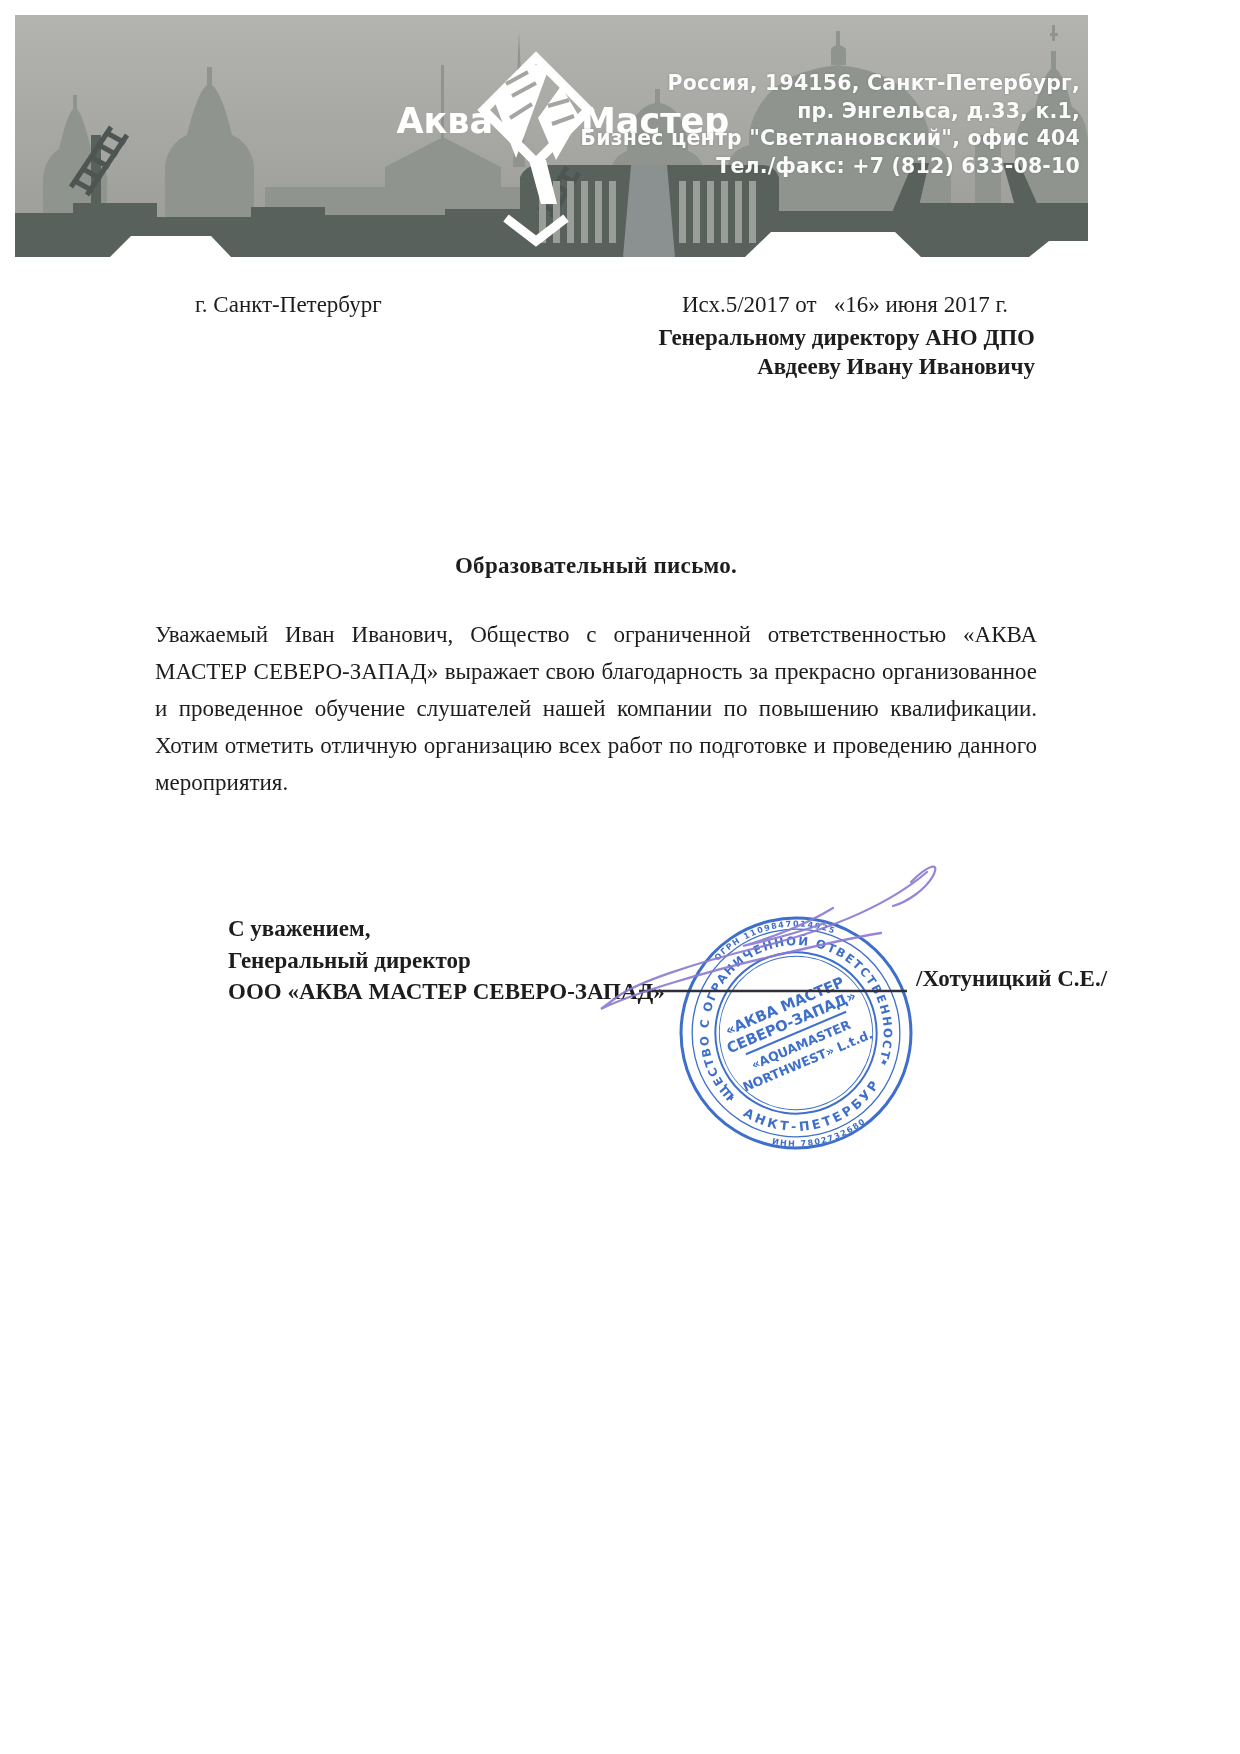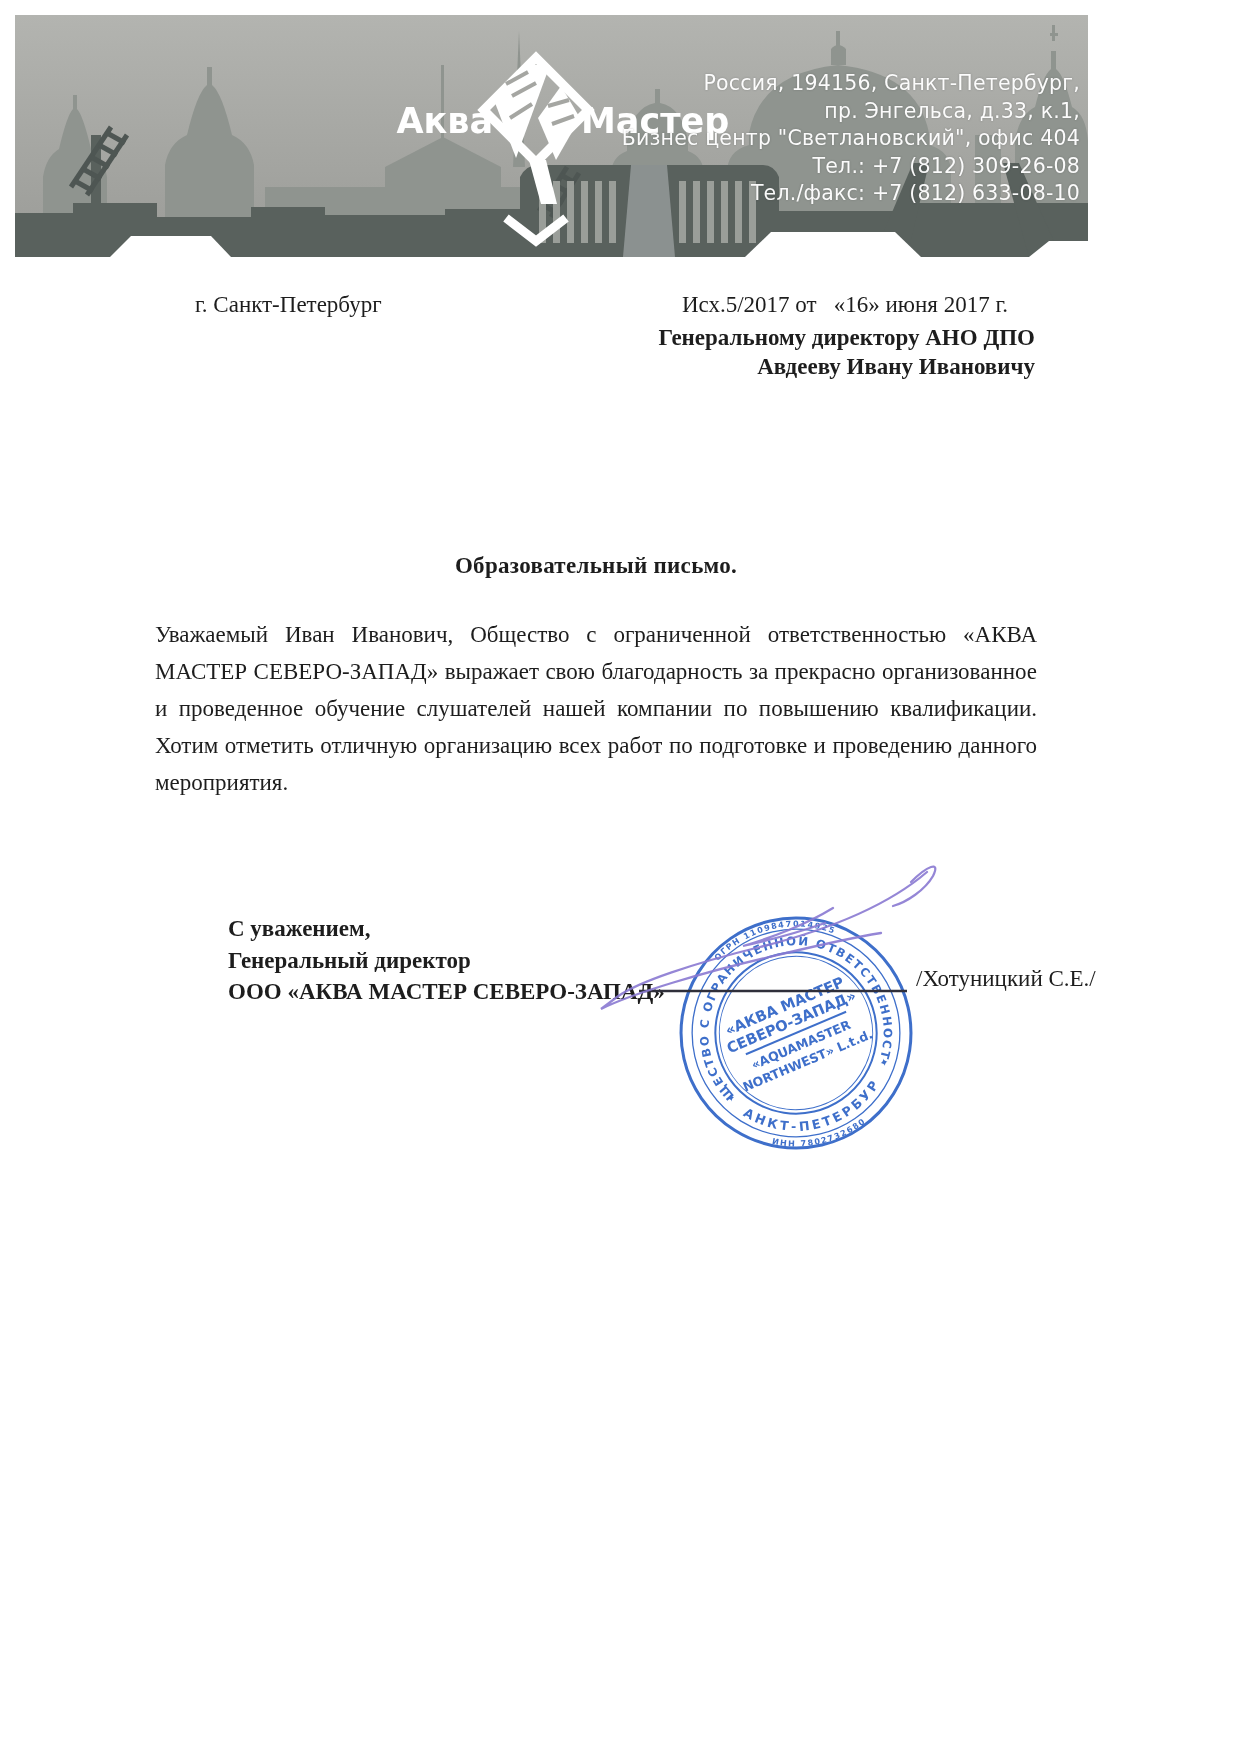--- a/index.html
+++ b/index.html
@@ -6,21 +6,21 @@
   .page{
     position:relative;width:1240px;height:1754px;margin:0 auto;
     background:#ffffff;overflow:hidden;
     font-family:"Liberation Serif",serif;color:#1d1d1d;
   }
   
   .banner{position:absolute;left:15px;top:15px;width:1073px;height:242px;}
   .banner svg{display:block;width:100%;height:100%;}
   .contact{
     position:absolute;right:8px;top:55px;text-align:right;
-    font-family:"DejaVu Sans",sans-serif;font-size:20.5px;font-weight:400;
+    font-family:"DejaVu Sans",sans-serif;font-size:20.5px;font-weight:700;
     line-height:27.5px;color:rgba(255,255,255,.97);letter-spacing:.2px;
     text-shadow:0 0 2px rgba(60,60,60,.35);
   }
   
   .meta-city{position:absolute;left:195px;top:292px;font-size:23px;}
   .meta-ref{position:absolute;right:232px;top:292px;font-size:23px;white-space:pre;margin-left:16px;}
   .recipient{
     position:absolute;right:205px;top:324px;text-align:right;
     font-size:23px;font-weight:bold;line-height:28.5px;
   }
@@ -32,21 +32,21 @@
     position:absolute;left:155px;width:882px;top:616px;
     font-size:23px;line-height:37px;text-align:justify;text-justify:inter-word;
   }
   .closing{
     position:absolute;left:155px;width:882px;top:781px;text-align:center;font-size:23px;
   }
   .sig-block{
     position:absolute;left:228px;top:913px;font-size:23px;font-weight:bold;line-height:31.5px;
   }
   .sig-name{
-    position:absolute;left:916px;top:966px;font-size:23px;font-weight:normal;white-space:nowrap;
+    position:absolute;left:916px;top:966px;font-size:23px;font-weight:bold;white-space:nowrap;
   }
   
   .stamp{position:absolute;left:675px;top:912px;width:242px;height:242px;transform:rotate(-13deg);opacity:.92;}
   .stamp svg{display:block;width:100%;height:100%;}
   .autograph{position:absolute;left:575px;top:850px;width:380px;height:175px;}
   .autograph svg{display:block;width:100%;height:100%;}
   .st-ring-text{font-family:"DejaVu Sans",sans-serif;font-weight:bold;}
 </style>
 </head>
 <body>
@@ -140,21 +140,20 @@
           <path d="M -7 50 L 10 50 L 21 94 L 5 94 Z" fill="#ffffff"></path>
           <path d="M -30 108 L 0 131 L 30 108" fill="none" stroke="#ffffff" stroke-width="9"></path>
         </g>
       </g>
     </svg>
 
     <div class="contact">
       <div>Россия, 194156, Санкт-Петербург,</div>
       <div>пр. Энгельса, д.33, к.1,</div>
       <div>Бизнес центр "Светлановский", офис 404</div>
-      <div>Тел.: +7 (812) 309-26-08</div>
       <div>Тел./факс: +7 (812) 633-08-10</div>
     </div>
   </div>
 
   <div class="meta-city">г. Санкт-Петербург</div>
   <div class="meta-ref">Исх.5/2017 от   «16» июня 2017 г.</div>
 
   <div class="recipient">
     <div>Генеральному директору АНО ДПО</div>
     <div>Авдееву Ивану Ивановичу</div>

